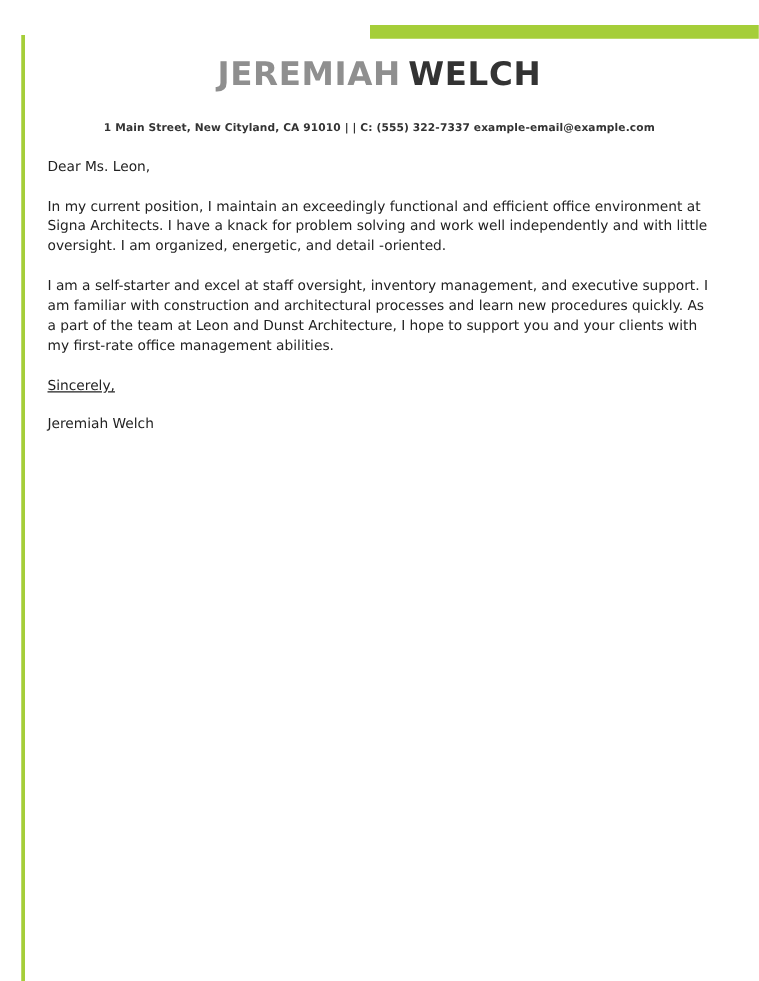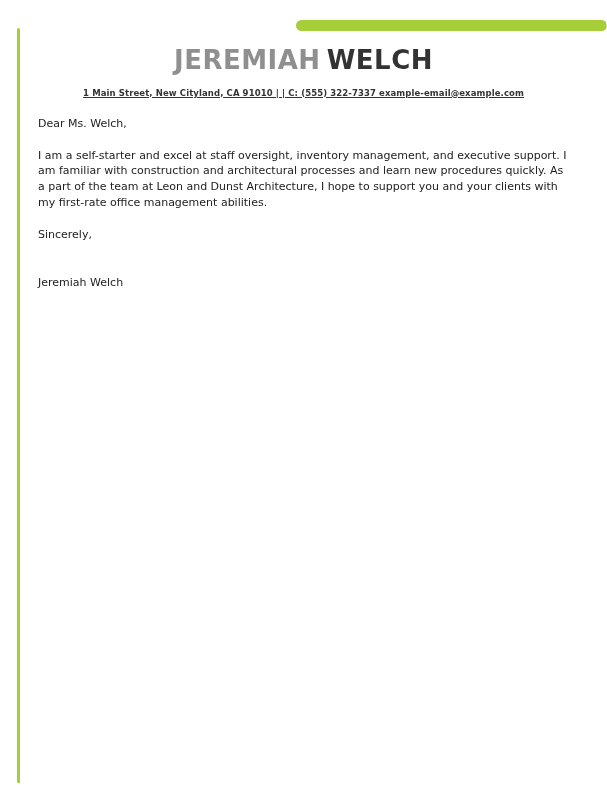--- a/index.html
+++ b/index.html
@@ -1,15 +1,15 @@
 <!DOCTYPE html>
 <html><head>
 <meta charset="utf-8">
 <style>
-  * { margin: 0; padding: 0; box-sizing: border-box; border-radius: 29px; }
+  * { margin: 0; padding: 0; box-sizing: border-box; }
   html, body { background: #ffffff; }
   body {
     font-family: "DejaVu Sans", "Liberation Sans", sans-serif;
     width: 607px;
     height: 785px;
     position: relative;
     overflow: hidden;
   }
   .page {
     position: relative;
@@ -40,53 +40,53 @@
   h1.name {
     font-size: 26px;
     font-weight: bold;
     letter-spacing: 0.5px;
     color: #3a3a3a;
     line-height: 1.1;
   }
   h1.name .first { color: #8f8f8f; margin-right: 6px; }
   h1.name .last  { color: #333333; }
   .contact {
-    margin-top: 13px;
+    margin-top: 23px;
     font-size: 8.5px;
     font-weight: bold;
     color: #333333;
     letter-spacing: 0.1px;
-    text-decoration: underline;
   }
   main.letter-body {
     margin: 18px 36px 0 38px;
     font-size: 11px;
     line-height: 1.45;
     color: #222222;
   }
   main.letter-body p { margin-bottom: 16px; }
   main.letter-body p.salutation { margin-bottom: 16px; }
-  main.letter-body p.closing { margin-bottom: 32px; }
+  main.letter-body p.closing { margin-bottom: 14px; text-decoration: underline; }
   main.letter-body p.signature { margin-bottom: 0; }
 </style>
 </head>
 <body>
 
 <div class="page">
 
   <div class="accent-top"></div>
   <div class="accent-left"></div>
 
   <header class="letter-head">
     <h1 class="name">
       <span class="first">JEREMIAH</span><span class="last">WELCH</span>
     </h1>
     <div class="contact">1 Main Street, New Cityland, CA 91010 | | C: (555) 322-7337 example-email@example.com</div>
   </header>
 
   <main class="letter-body">
-    <p class="salutation">Dear Ms. Welch,</p>
+    <p class="salutation">Dear Ms. Leon,</p>
+    <p>In my current position, I maintain an exceedingly functional and efficient office environment at Signa Architects. I have a knack for problem solving and work well independently and with little oversight. I am organized, energetic, and detail -oriented.</p>
     <p>I am a self-starter and excel at staff oversight, inventory management, and executive support. I am familiar with construction and architectural processes and learn new procedures quickly. As a part of the team at Leon and Dunst Architecture, I hope to support you and your clients with my first-rate office management abilities.</p>
     <p class="closing">Sincerely,</p>
     <p class="signature">Jeremiah Welch</p>
   </main>
 
 </div>
 
 </body></html>

